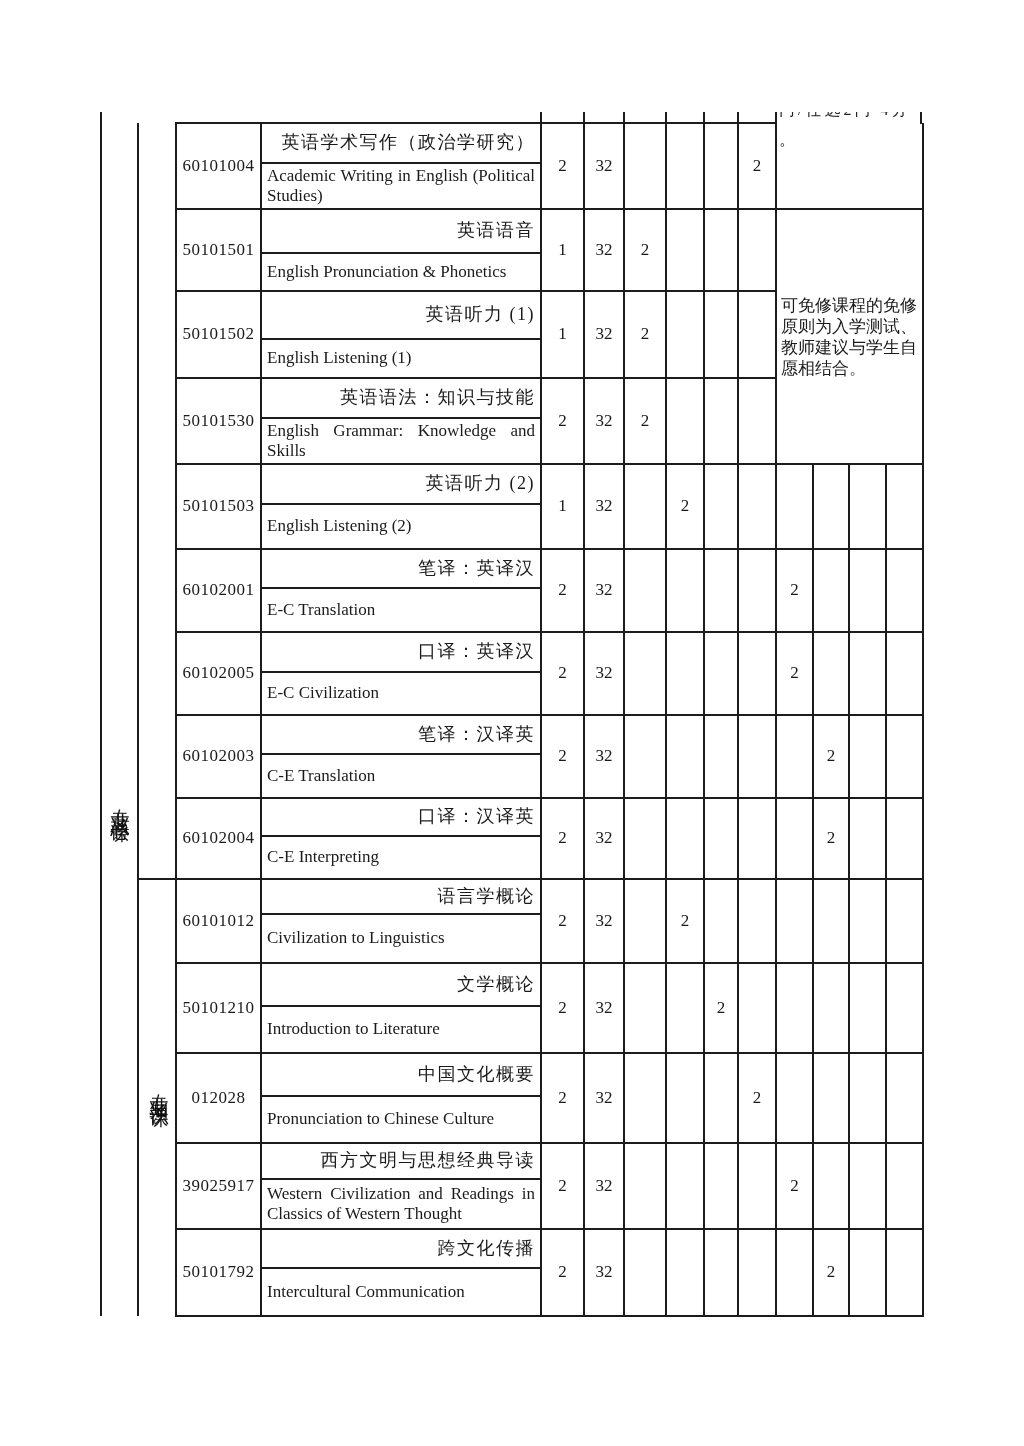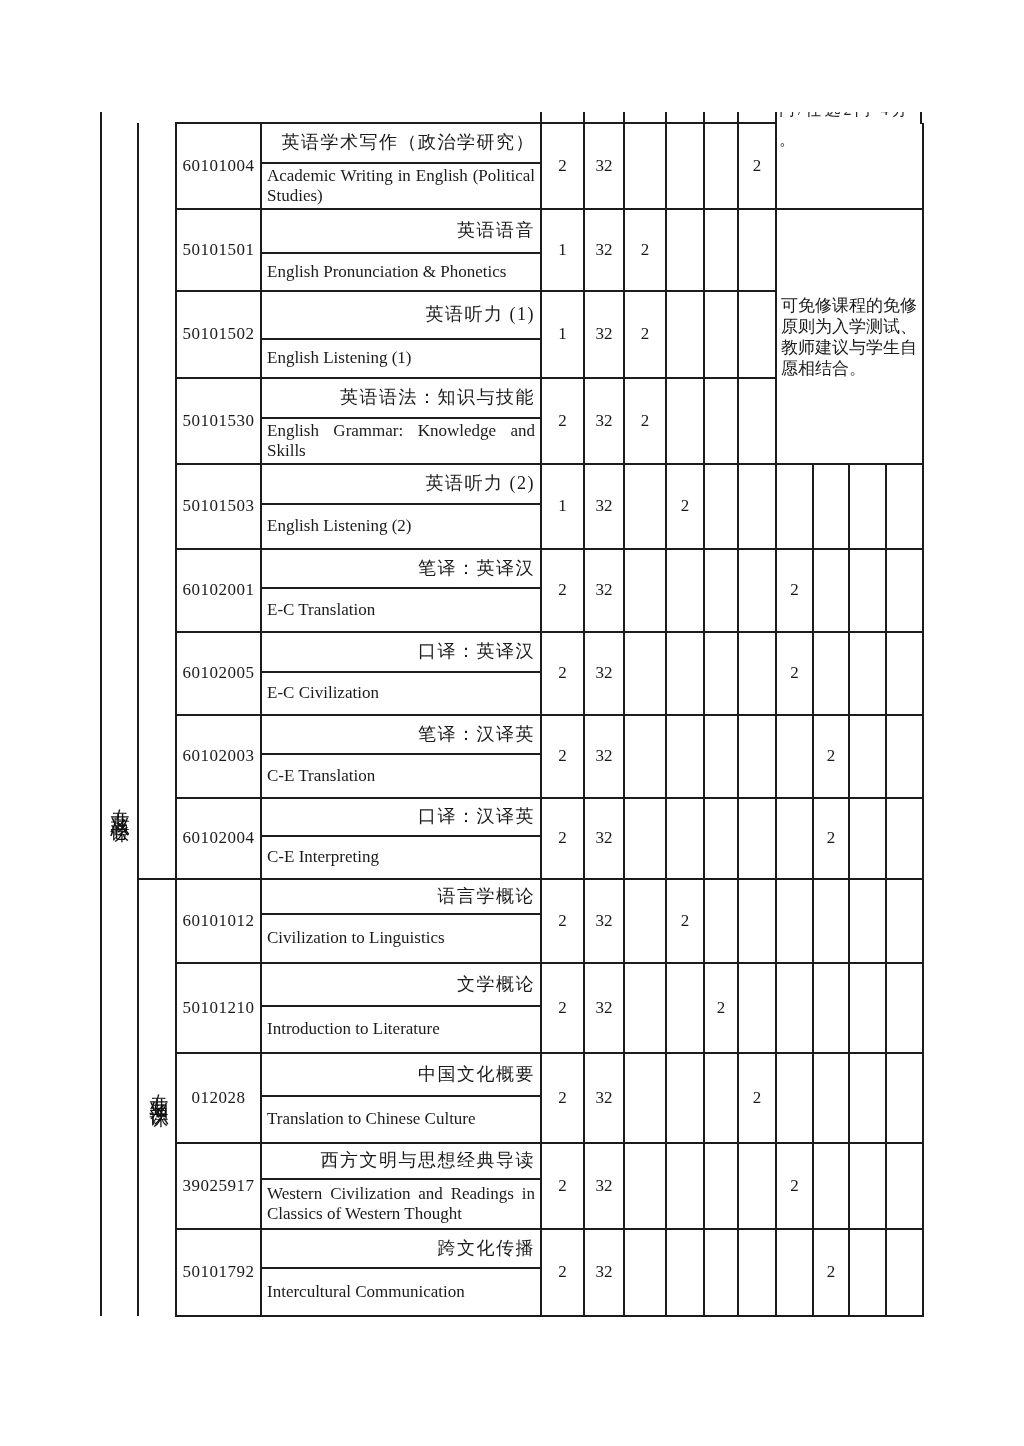--- a/index.html
+++ b/index.html
@@ -263,21 +263,21 @@
       <td class="num" rowspan="2"></td>
       <td class="num" rowspan="2"></td>
       <td class="num" rowspan="2"></td>
       <td class="num" rowspan="2">2</td>
       <td class="num" rowspan="2"></td>
       <td class="num" rowspan="2"></td>
       <td class="num" rowspan="2"></td>
       <td class="num" rowspan="2"></td>
     </tr>
     <tr style="height:47px">
-      <td class="en">Translation to Chinese Culture</td>
+      <td class="en">Pronunciation to Chinese Culture</td>
     </tr>
 
     <tr style="height:36px">
       <td class="code" rowspan="2">39025917</td>
       <td class="cn">西方文明与思想经典导读</td>
       <td class="num" rowspan="2">2</td>
       <td class="num" rowspan="2">32</td>
       <td class="num" rowspan="2"></td>
       <td class="num" rowspan="2"></td>
       <td class="num" rowspan="2"></td>

